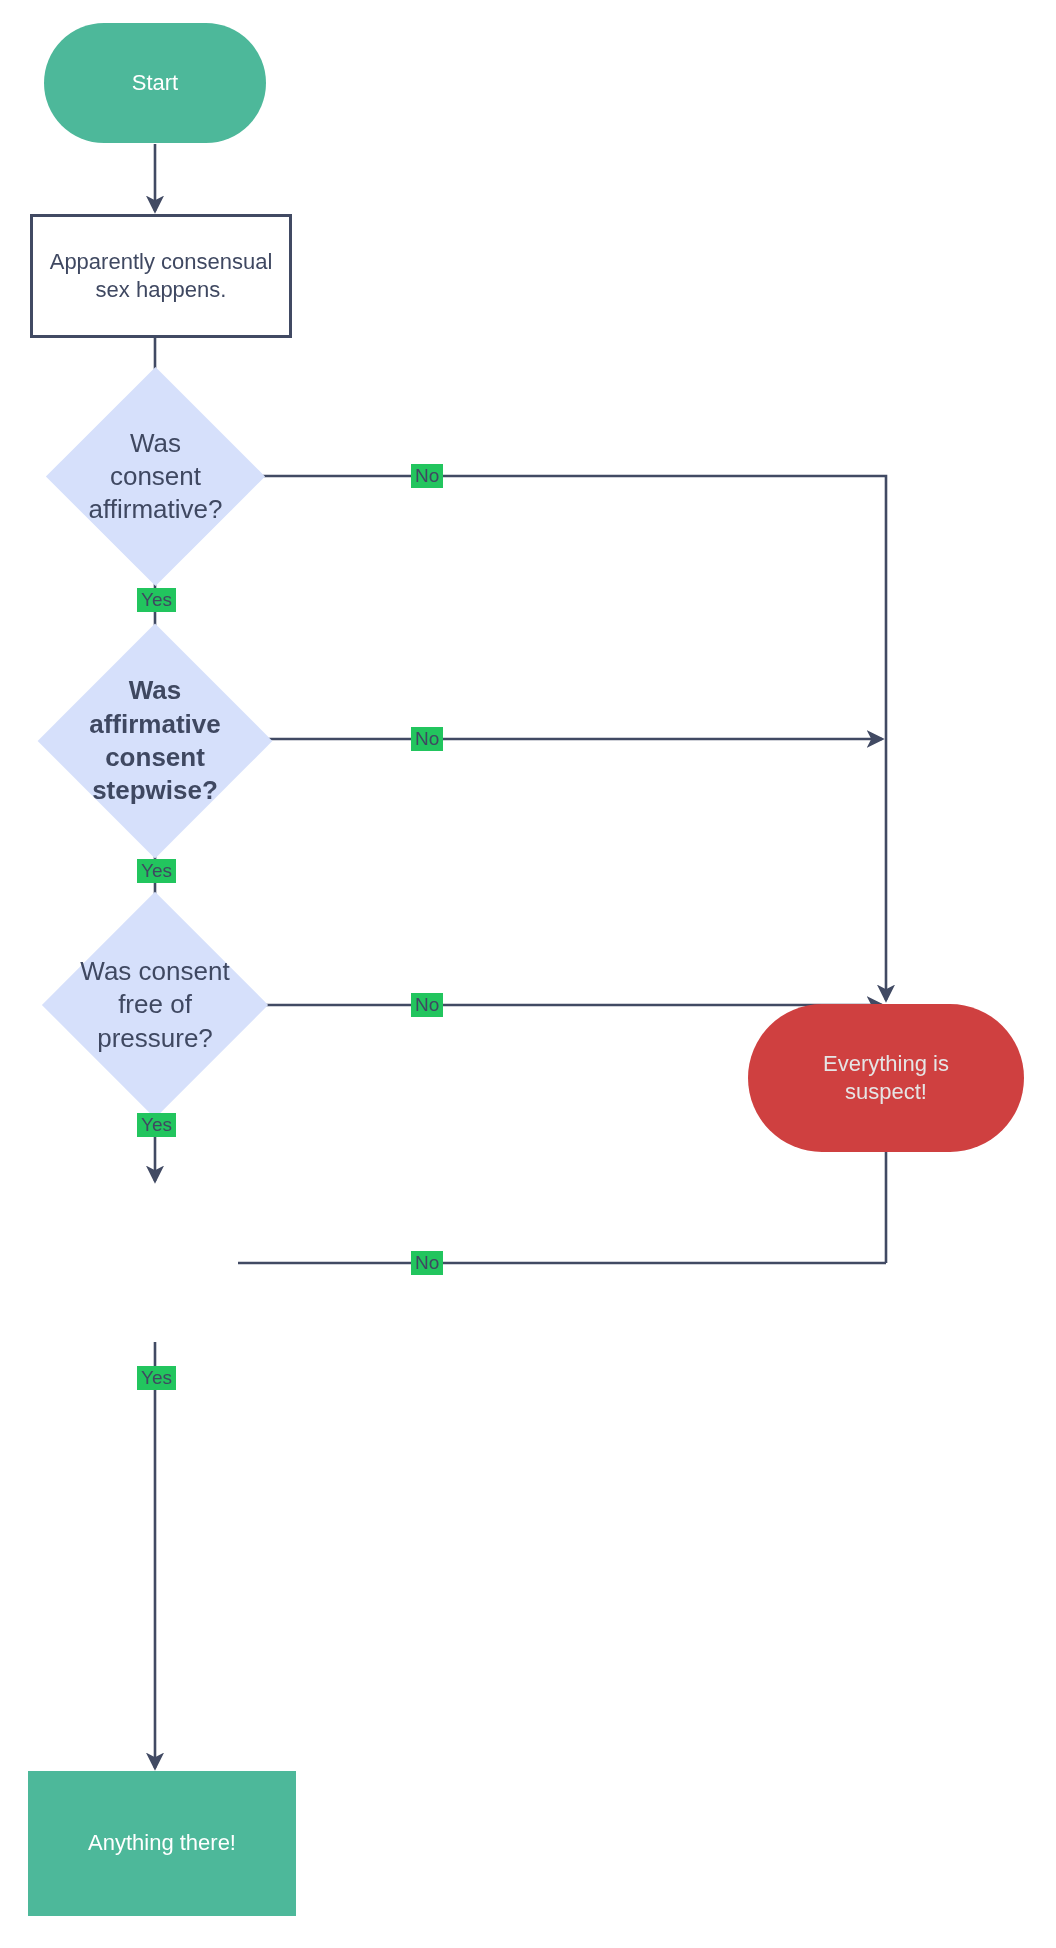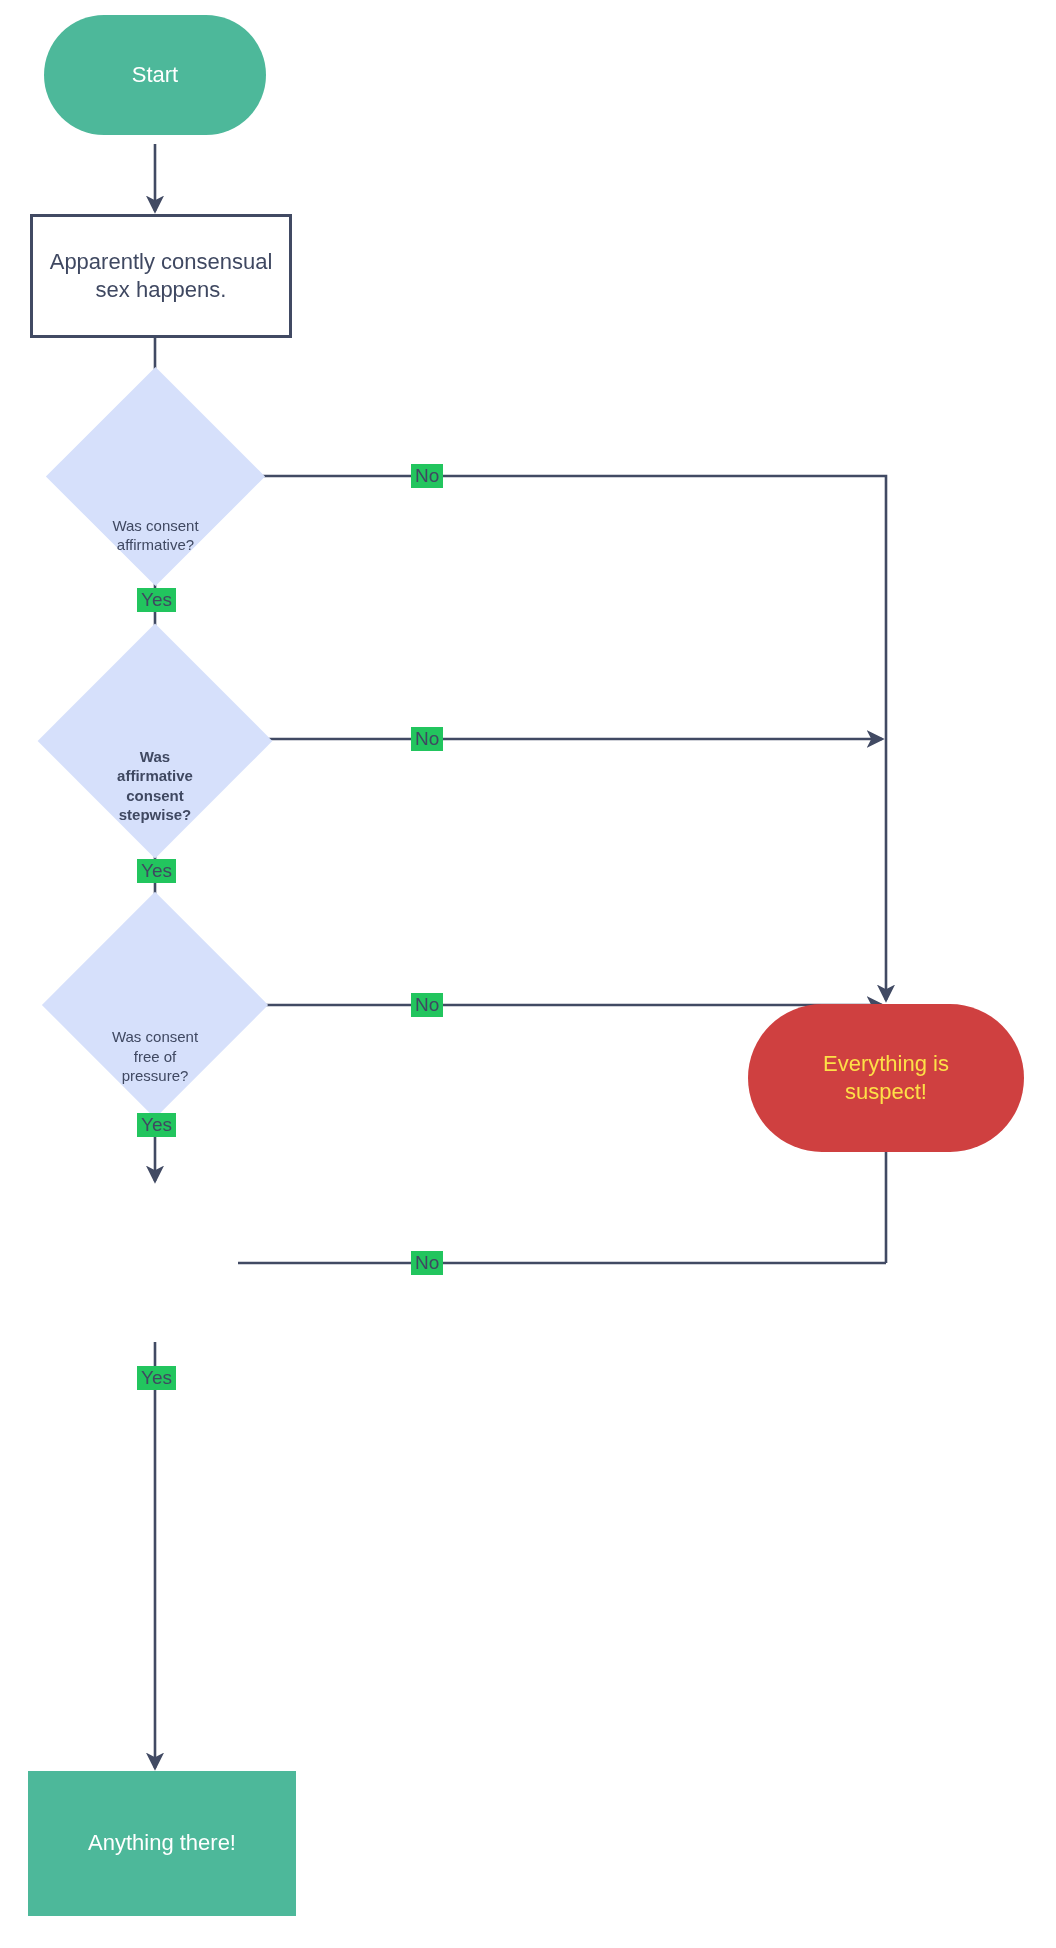--- a/index.html
+++ b/index.html
@@ -43,42 +43,41 @@
   .node.pill {
     background: #4DB89A;
     border-radius: 999px;
     color: #ffffff;
     font-size: 22px;
   }
   
   .node.pill-danger {
     background: #CF4040;
     border-radius: 999px;
-    color: #fde047;
+    color: #e5e5e5;
     font-size: 22px;
   }
   
   .node.process {
     background: #ffffff;
     border: 3px solid #414A63;
     color: #3F4861;
     font-size: 22px;
   }
   
   .node.result {
     background: #4DB89A;
     color: #ffffff;
     font-size: 22px;
   }
   
   .node.decision {
     color: #3F4861;
-    font-size: 15px;
+    font-size: 26px;
     background: transparent;
-    align-items: flex-end;
   }
   .diamond-shape {
     position: absolute;
     inset: 0;
     background: #D6E0FB;
     transform: rotate(45deg);
     z-index: -1;
   }
   .decision-label {
     position: relative;
@@ -133,21 +132,21 @@
       <path d="M 241 739 L 882 739" marker-end="url(#arrow)"></path>
 
       <path d="M 886 1152 L 886 1263"></path>
 
       <path d="M 238 1005 L 882 1005" marker-end="url(#arrow)"></path>
 
       <path d="M 238 1263 L 886 1263"></path>
     </g>
   </svg>
 
-  <div class="node pill" style="left:44px; top:15px; width:222px; height:120px;">
+  <div class="node pill" style="left:44px; top:23px; width:222px; height:120px;">
     <span>Start</span>
   </div>
 
   <div class="node process" style="left:24px; top:214px; width:262px; height:124px;margin-left:6px;">
     <span>Apparently consensual
 sex happens.</span>
   </div>
 
   <div class="node decision" style="left:78px; top:399px; width:155px; height:155px;">
     <span class="diamond-shape"></span>

